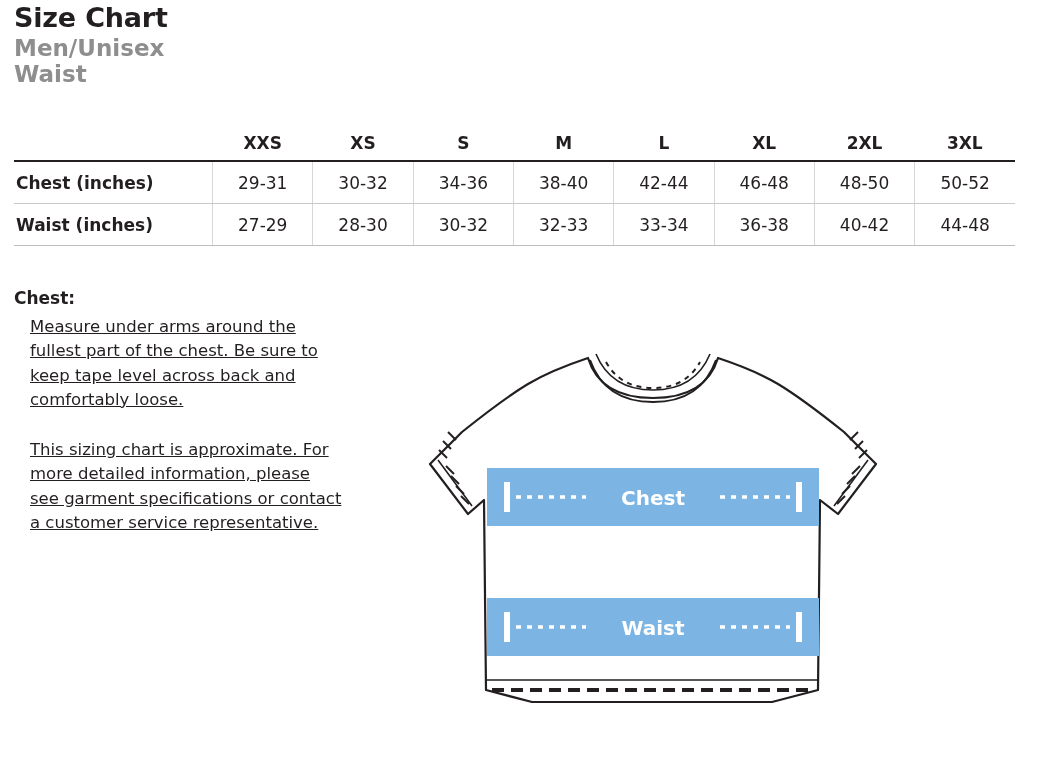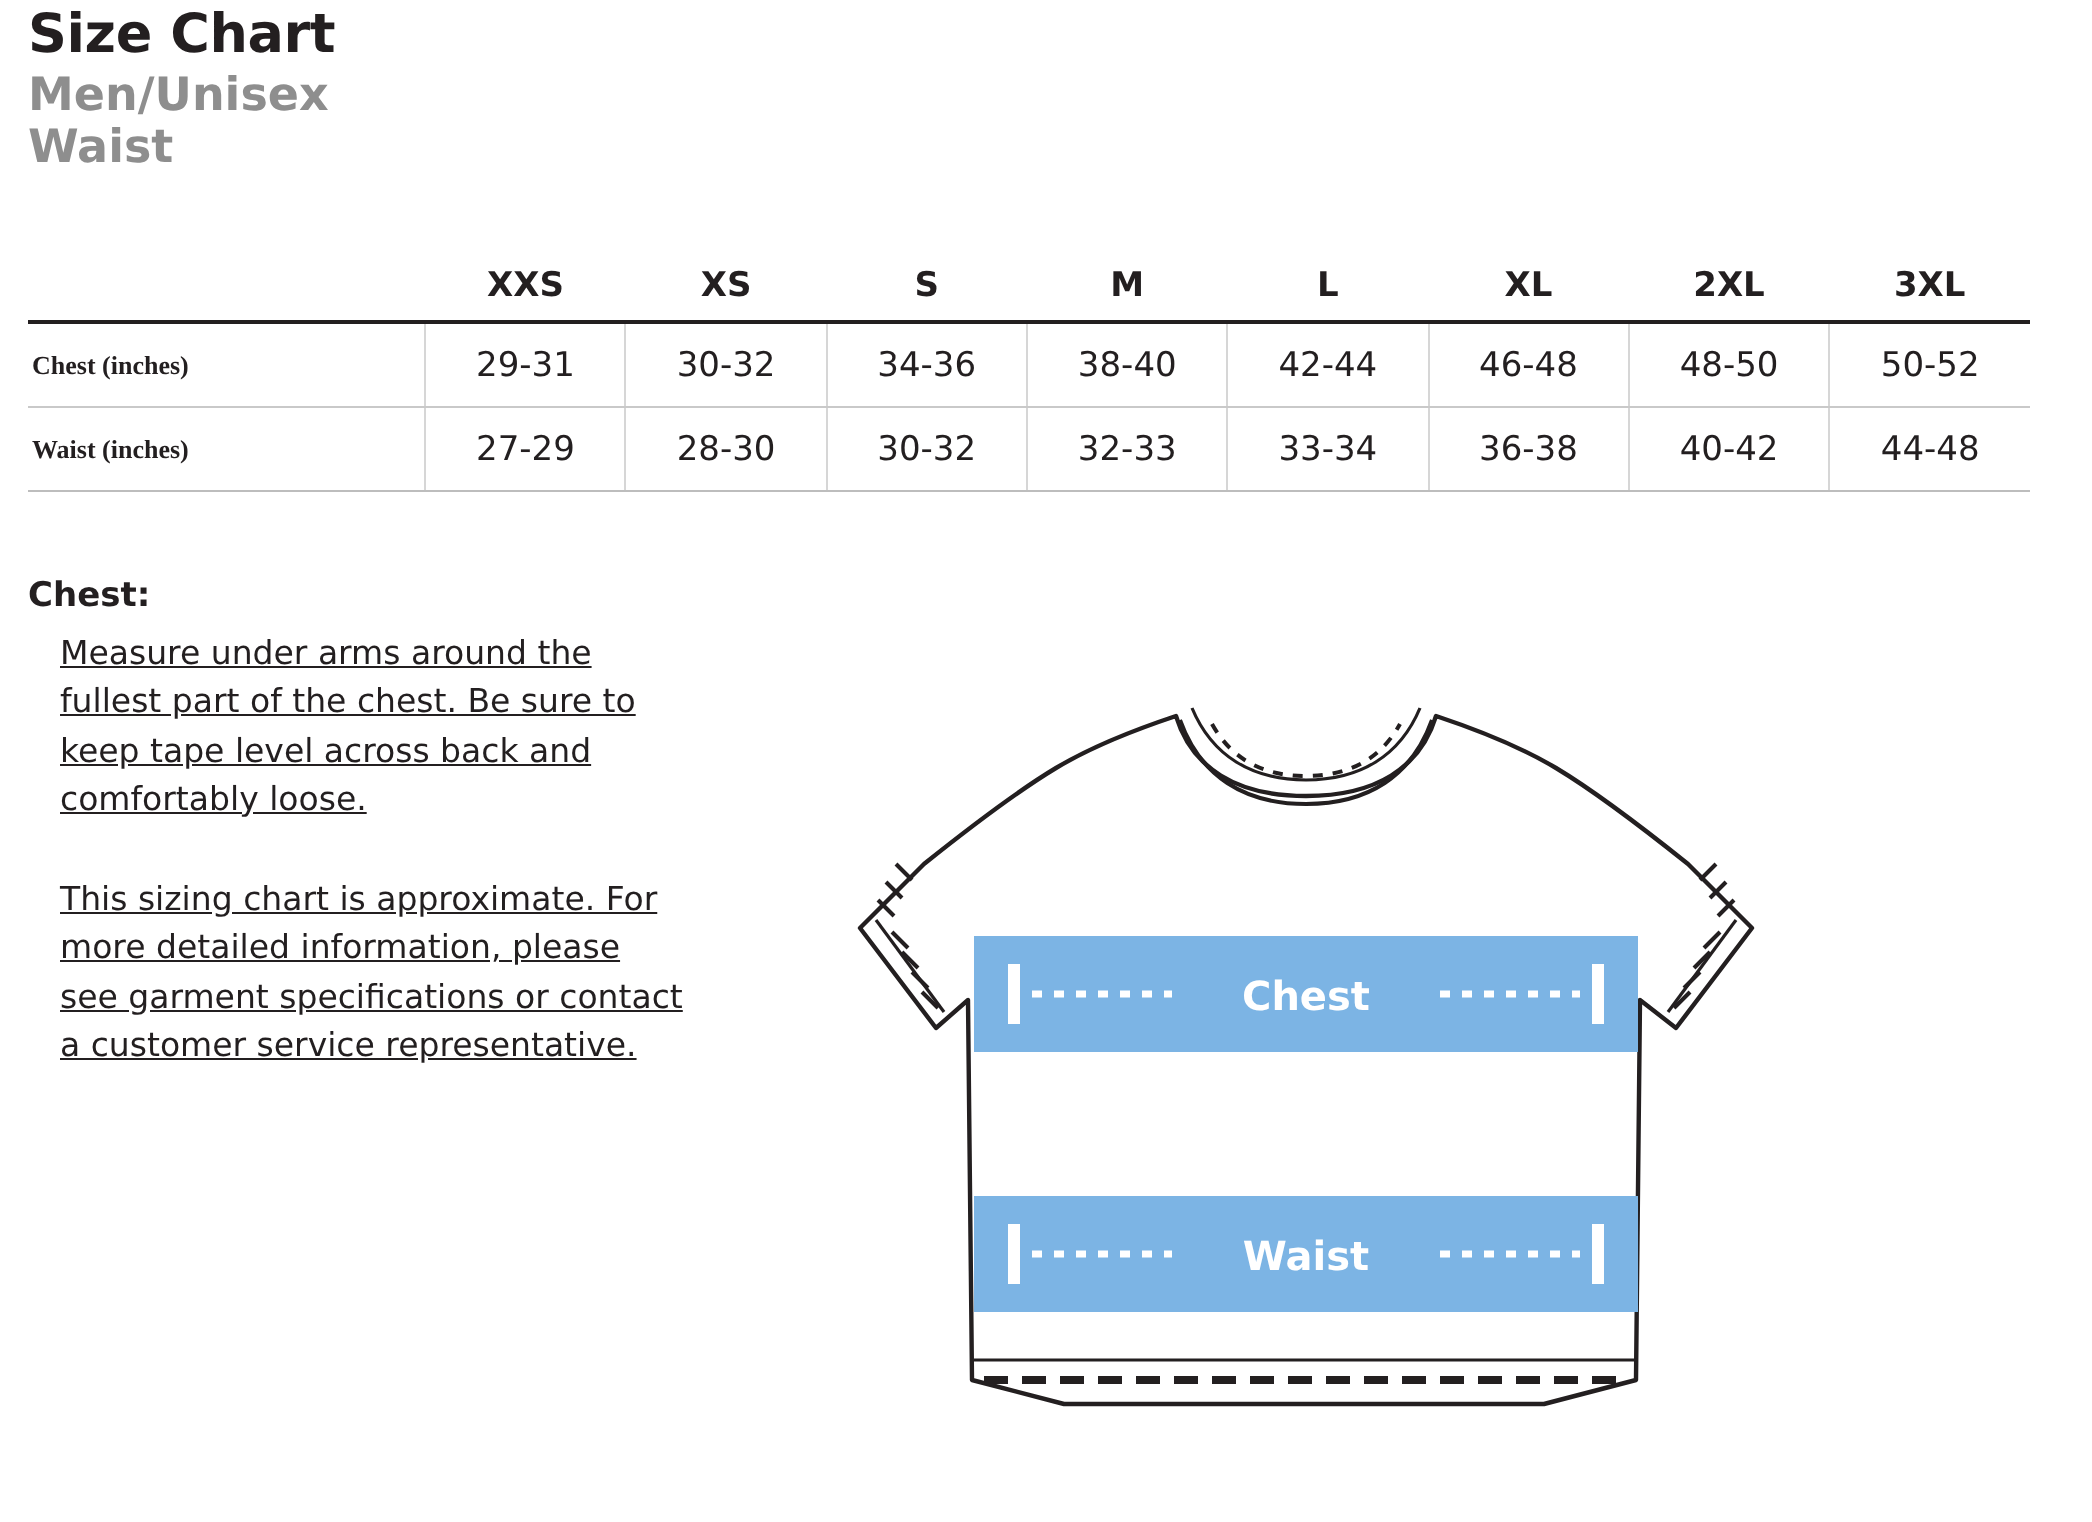--- a/index.html
+++ b/index.html
@@ -76,22 +76,21 @@
     color: #231f20;
   }
   .size-table tbody tr:last-child td {
     border-bottom: 1.5px solid #bdbdbd;
     margin-left: 36px;
   }
   .size-table tbody td.rowhead-cell {
     text-align: left;
     font-weight: bold;
     padding-left: 2px;
-    font-size: 13px;
-    font-family: Liberation Serif, serif;
+    font-size: 17px;
   }
   .size-table tbody td.datacell {
     border-left: 1.5px solid #d6d6d6;
   }
   .size-table thead th.sizehead {
     border-left: none;
   }
   
   .notes {
     position: absolute;

